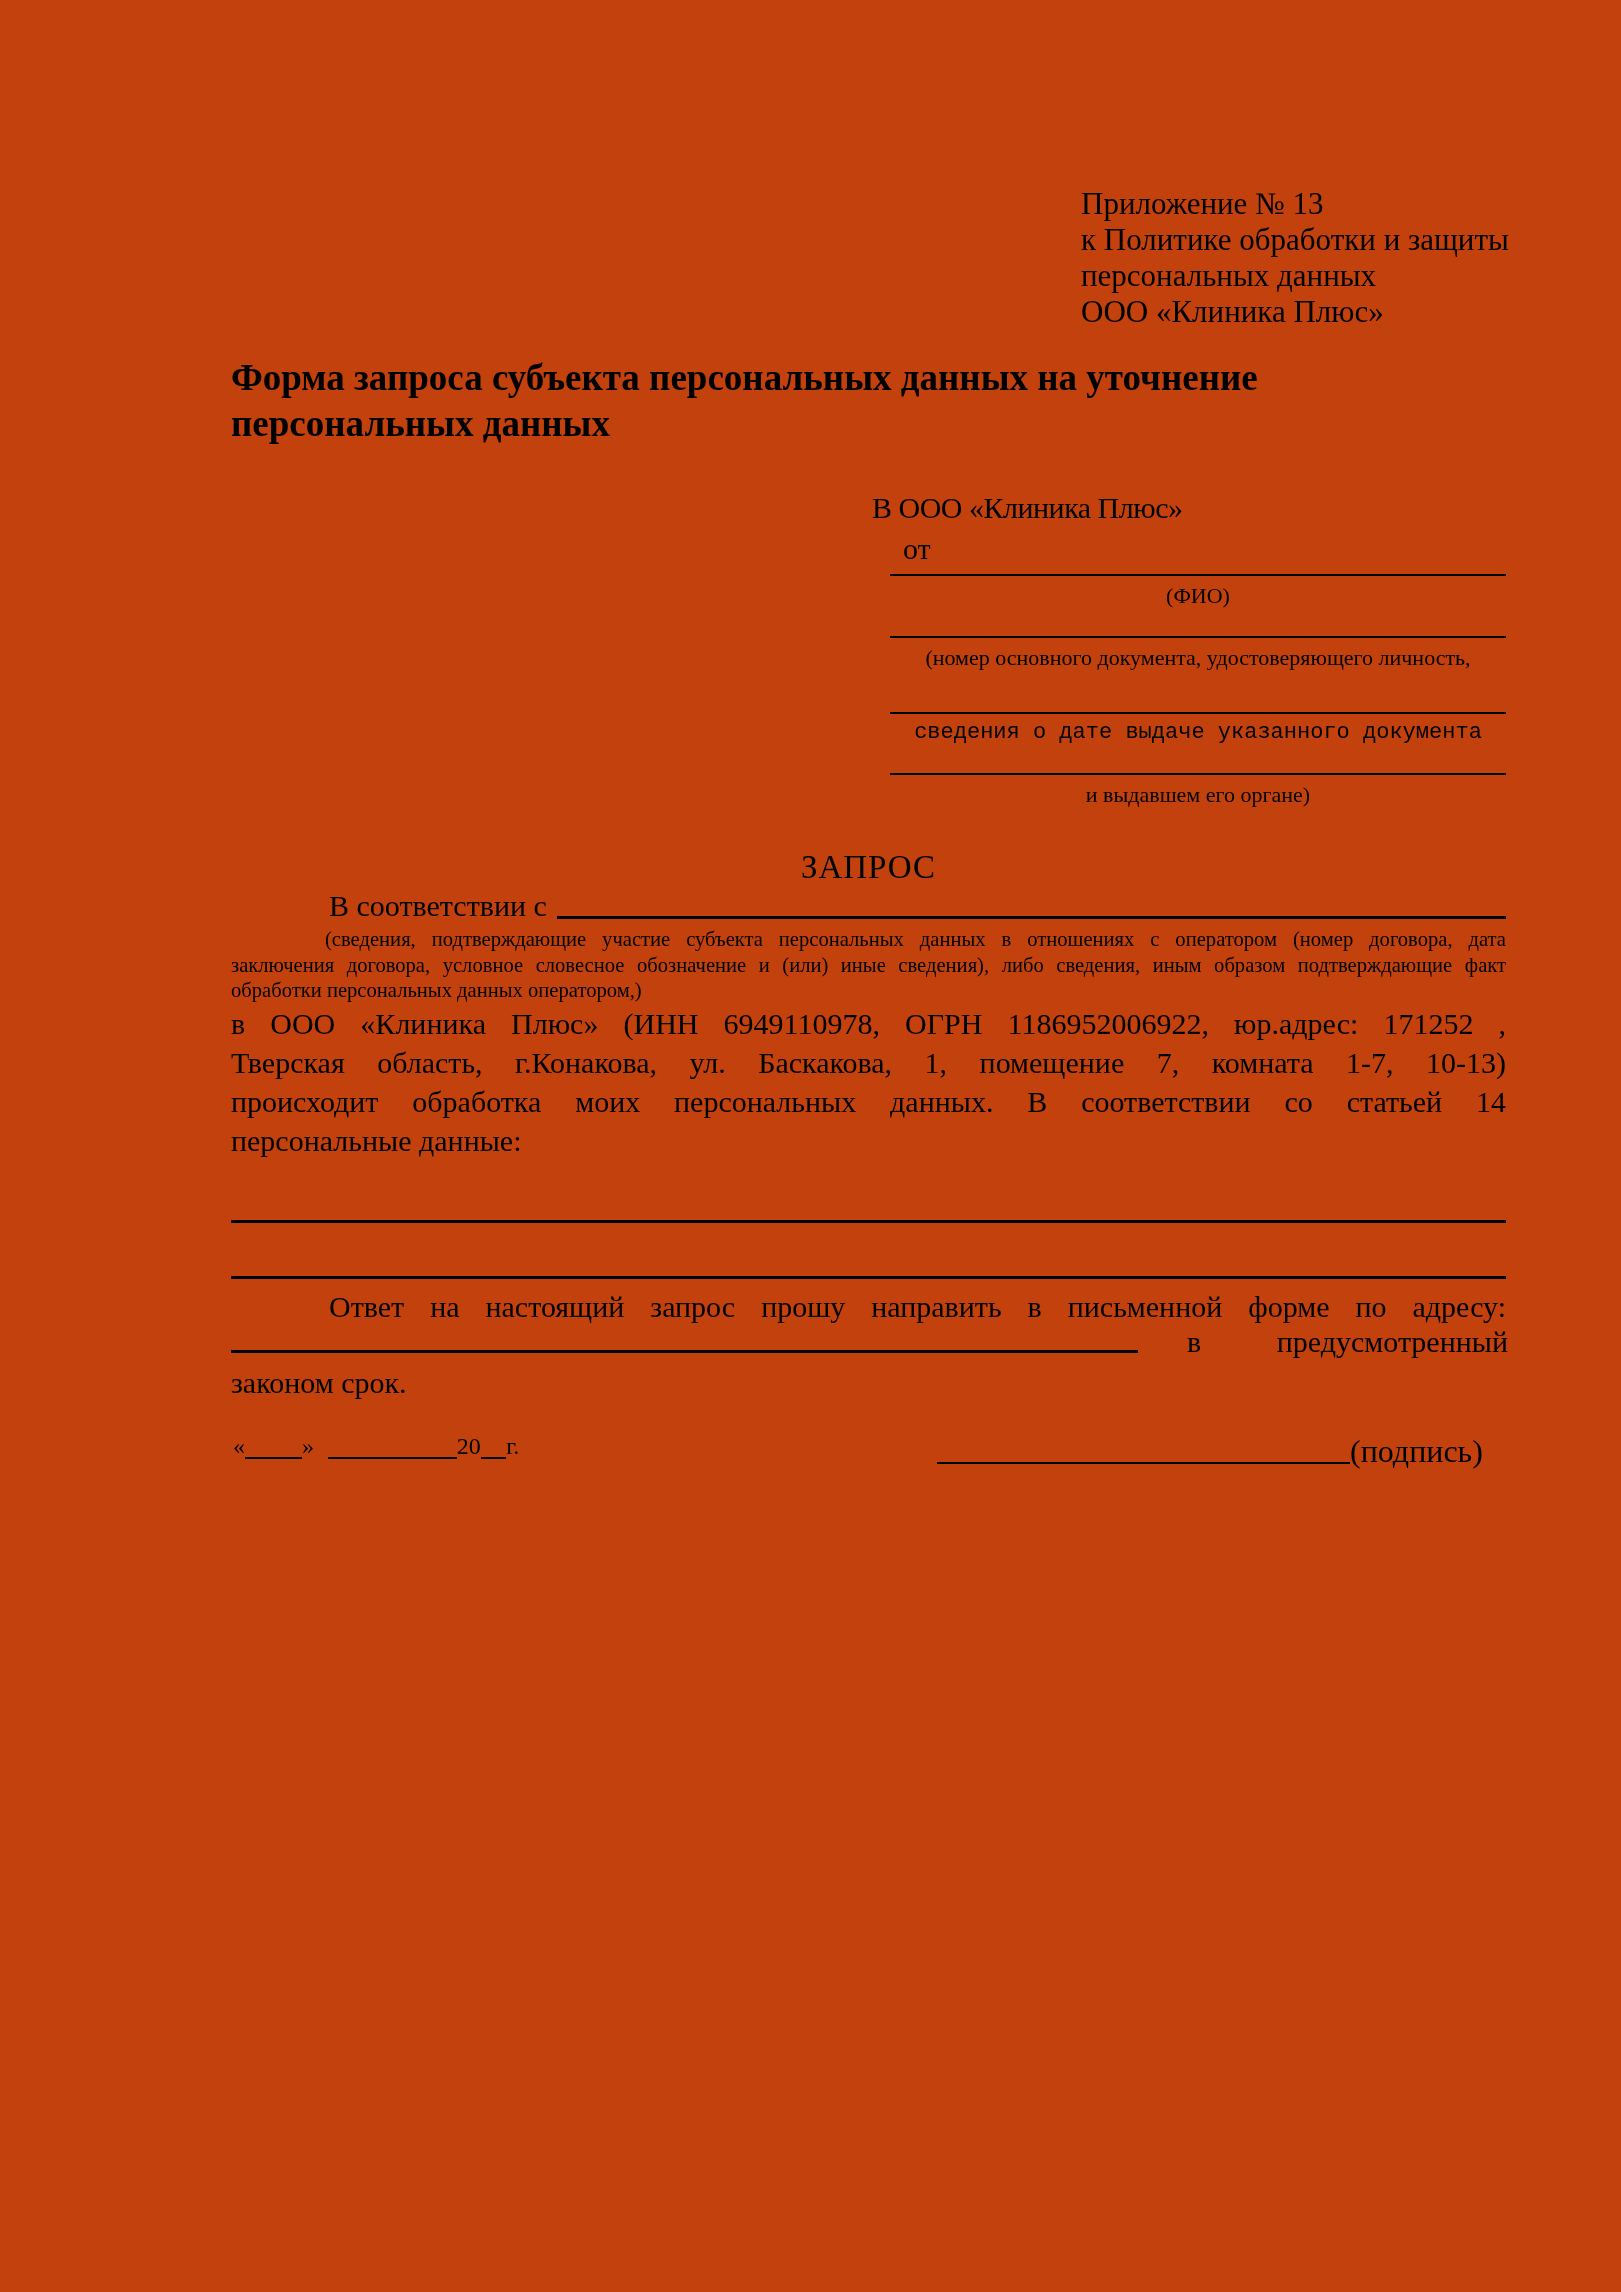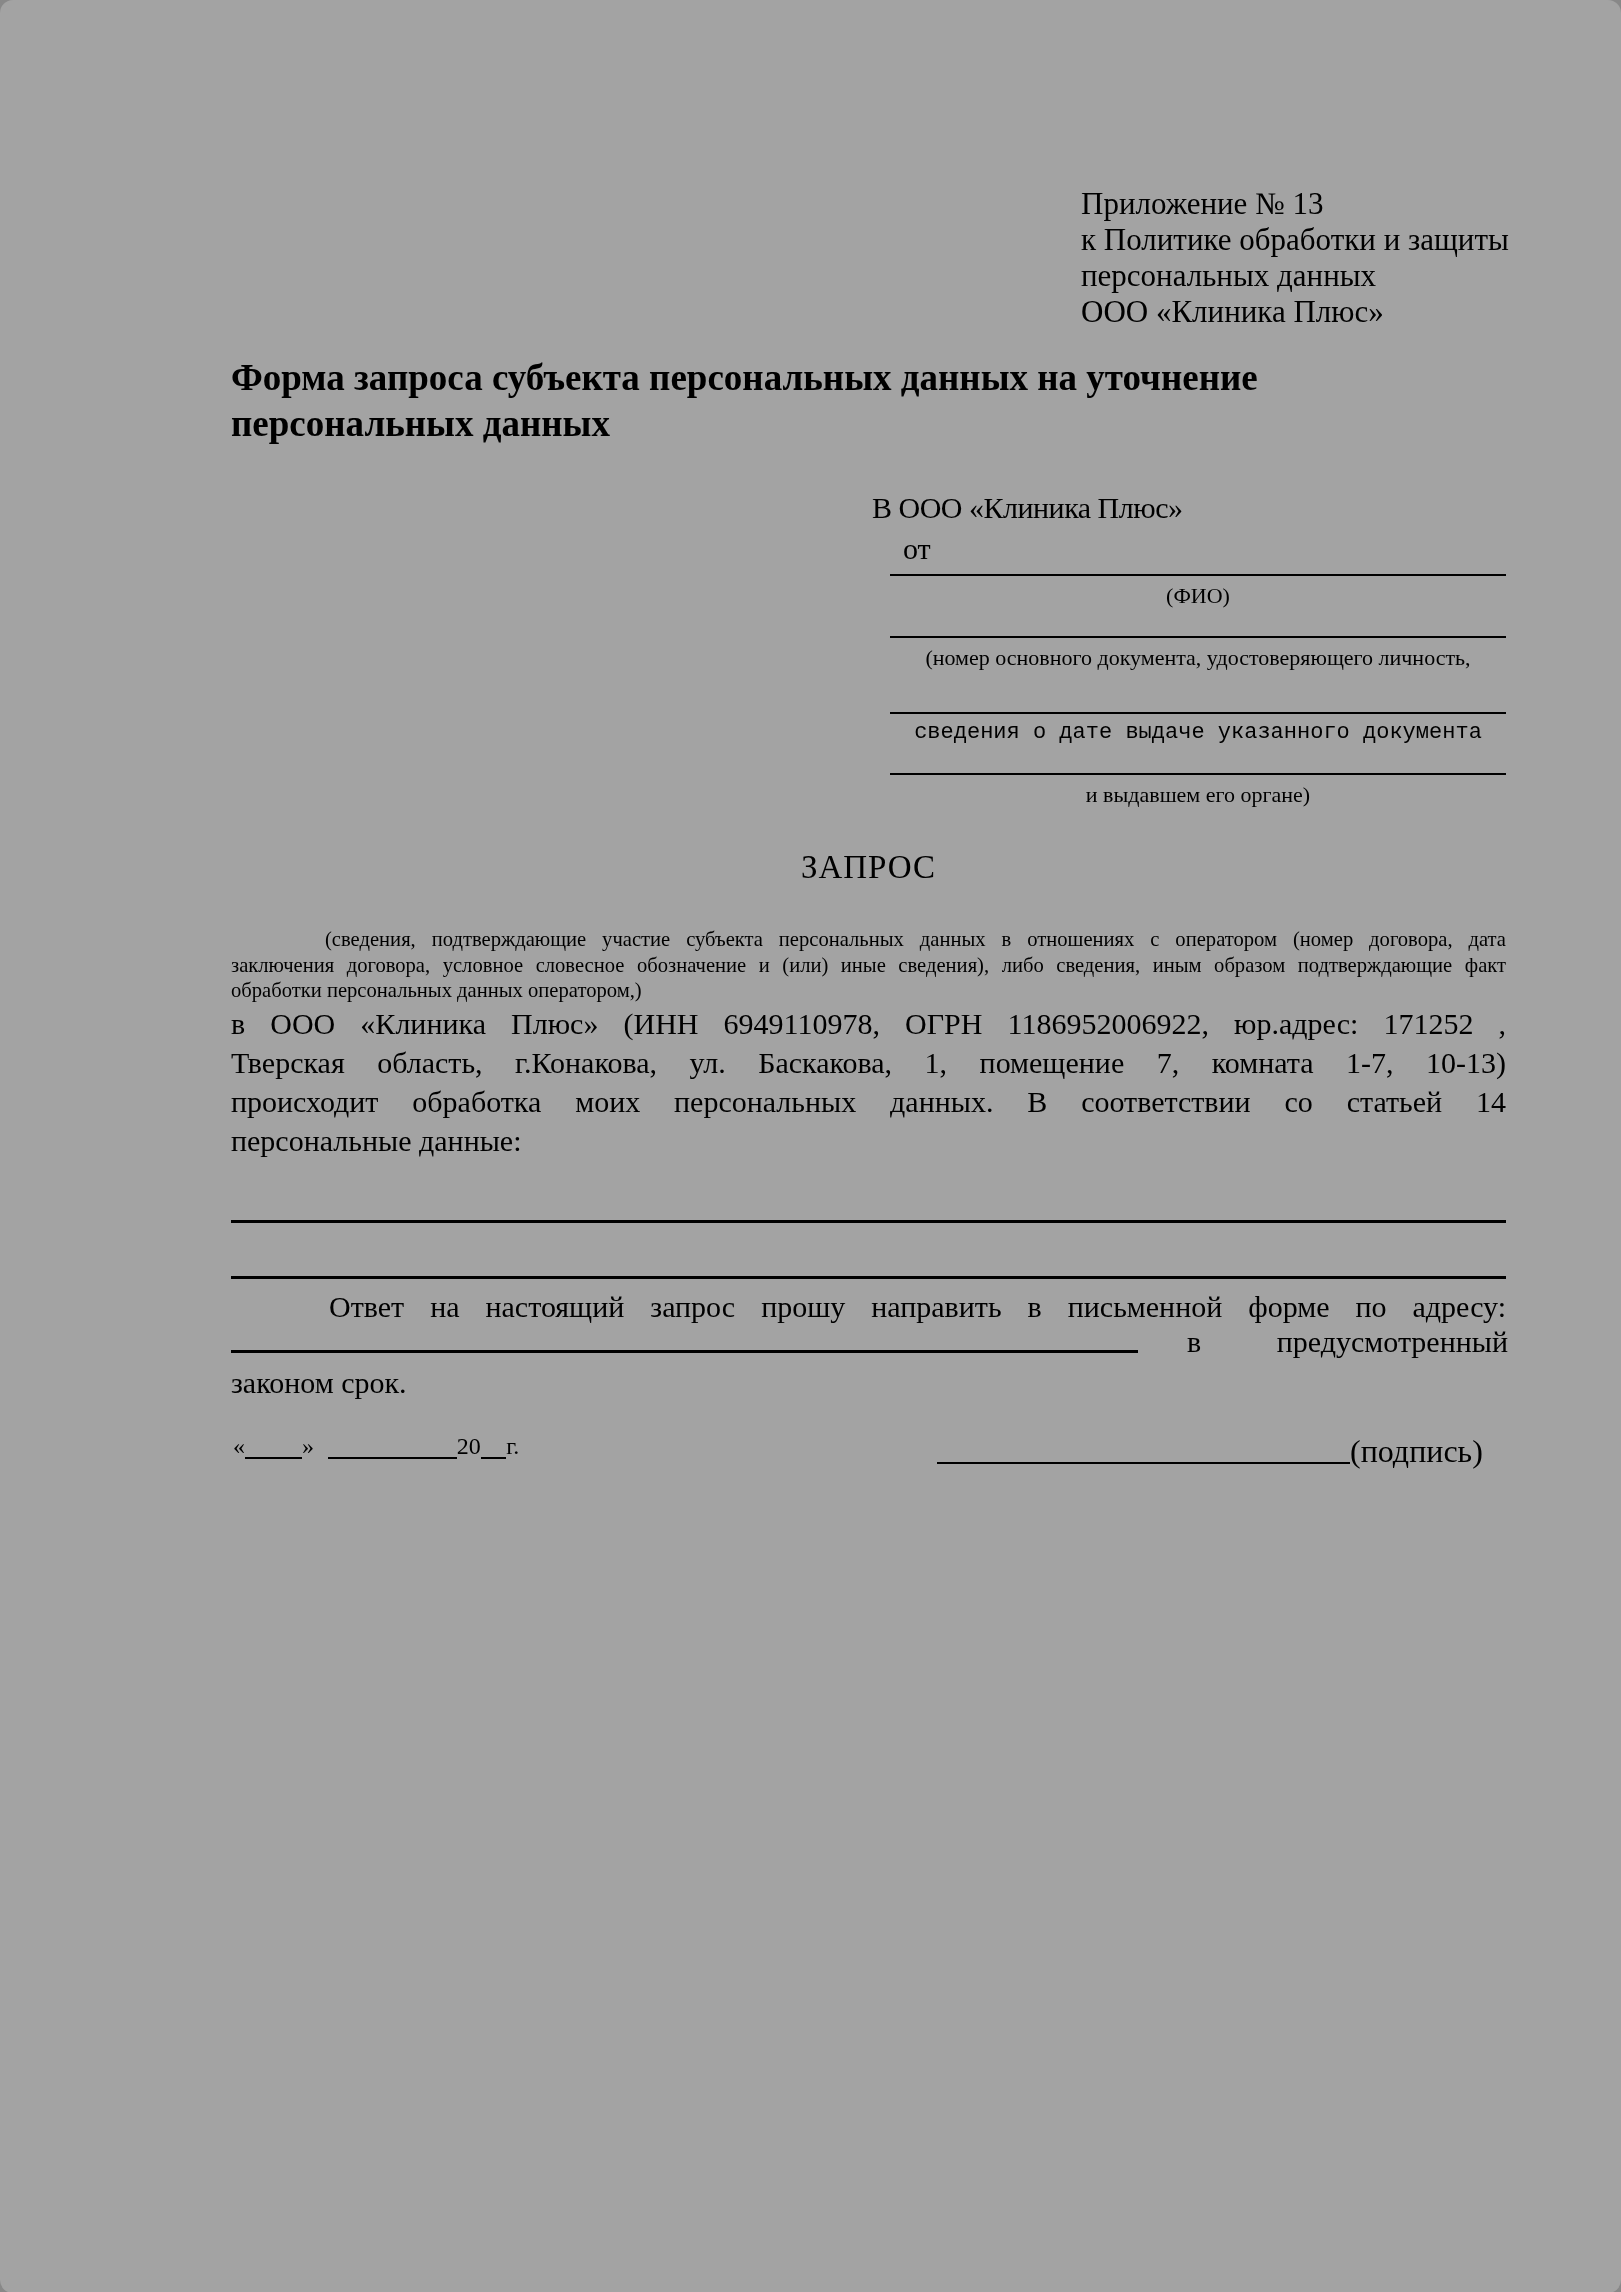--- a/index.html
+++ b/index.html
@@ -1,24 +1,23 @@
 <!DOCTYPE html>
 <html lang="ru"><head>
 <meta charset="utf-8">
 <style>
   html,body { margin:0; padding:0; background:#888; }
   .page {
     position:relative;
     width:1621px; height:2293px;
     margin:0 auto;
-    background:#a3a3a3;
+    background:#c2410c;
     color:#000000;
     font-family:"Liberation Serif", "DejaVu Serif", serif;
     overflow:hidden;
-    border-radius:13px;
   }
   .abs { position:absolute; }
 
   
   .header-block { left:1081px; top:186px; font-size:31px; line-height:36px; white-space:nowrap; }
 
   
   .doc-title { left:231px; top:355px; width:1275px; text-align:left; font-weight:bold; font-size:37px; line-height:46px; }
 
   
@@ -82,20 +81,24 @@
   <div class="abs field-caption" style="top:646px;">(номер основного документа, удостоверяющего личность,</div>
 
   <div class="abs field-line" style="top:712px;"></div>
   <div class="abs field-caption" style="top:721px;font-family:Liberation Mono, monospace;">сведения о дате выдаче указанного документа</div>
 
   <div class="abs field-line" style="top:773px;"></div>
   <div class="abs field-caption" style="top:783px;">и выдавшем его органе)</div>
 
   <div class="abs request-heading">ЗАПРОС</div>
 
+  <div class="abs accordance-row">
+    <span class="lbl">В соответствии с</span>
+    <span class="fill"></span>
+  </div>
 
   <div class="abs fine-print">
     <div class="fp-just fp-indent">(сведения, подтверждающие участие субъекта персональных данных в отношениях с оператором (номер договора, дата</div>
     <div class="fp-just">заключения договора, условное словесное обозначение и (или) иные сведения), либо сведения, иным образом подтверждающие факт</div>
     <div>обработки персональных данных оператором,)</div>
   </div>
 
   <div class="abs body-par">
     <div class="just">в ООО «Клиника Плюс» (ИНН 6949110978, ОГРН 1186952006922, юр.адрес: 171252 ,</div>
     <div class="just">Тверская область, г.Конакова, ул. Баскакова, 1, помещение 7, комната 1-7, 10-13)</div>

